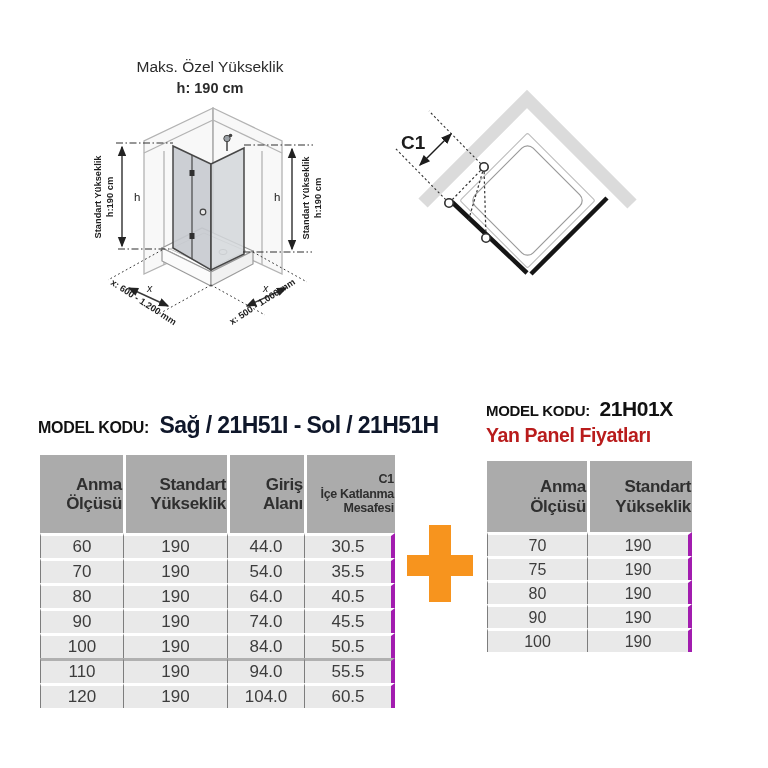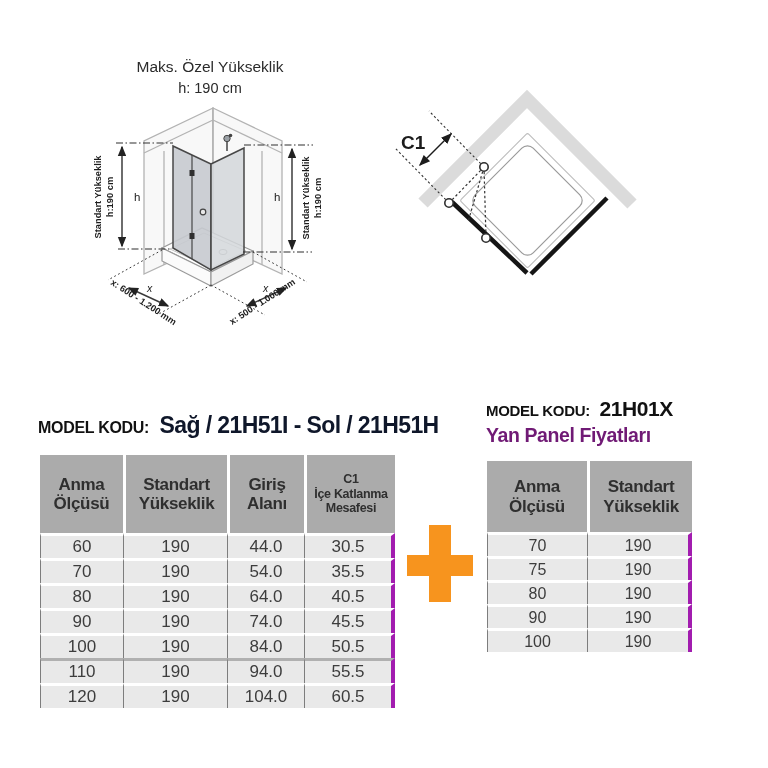--- a/index.html
+++ b/index.html
@@ -2,36 +2,36 @@
 <html><head>
 <meta charset="utf-8">
 <style>
   html,body{margin:0;padding:0;background:#ffffff;}
   body{width:768px;height:768px;position:relative;font-family:"Liberation Sans",sans-serif;color:#222;overflow:hidden;}
   .abs{position:absolute;}
 
   
   .diagram-title{left:100px;top:56px;width:220px;text-align:center;line-height:1.45;color:#2b2b2b;}
   .diagram-title .t1{font-size:15.5px;font-weight:normal;}
-  .diagram-title .t2{font-size:14.5px;font-weight:normal;}
+  .diagram-title .t2{font-size:14.5px;font-weight:bold;}
 
   
   .model-line{left:38px;top:412px;white-space:nowrap;}
   .model-line .lbl{font-size:16px;font-weight:600;letter-spacing:-0.3px;color:#111;}
   .model-line .code{font-size:23px;font-weight:bold;letter-spacing:-0.6px;color:#0f172a;margin-left:6px;}
 
   .side-model{left:486px;top:396px;line-height:1.2;}
   .side-model .row1 .lbl{font-size:15px;font-weight:600;letter-spacing:-0.3px;color:#111;}
   .side-model .row1 .code{font-size:21px;font-weight:bold;letter-spacing:-0.4px;color:#111;margin-left:5px;}
-  .side-model .row2{font-size:19.5px;font-weight:bold;letter-spacing:-0.4px;color:#701a75;margin-top:3px;}
+  .side-model .row2{font-size:19.5px;font-weight:bold;letter-spacing:-0.4px;color:#b91c1c;margin-top:3px;}
 
   
   table.spec-table{border-collapse:separate;border-spacing:0;table-layout:fixed;}
   .spec-table th,.spec-table td{box-sizing:border-box;text-align:center;vertical-align:middle;}
-  .spec-table th{background:#ababab;color:#2f2f2f;font-weight:bold;font-size:17px;line-height:1.12;white-space:pre-line;letter-spacing:-0.3px;}
+  .spec-table th{background:#ababab;color:#2f2f2f;font-weight:bold;font-size:17px;line-height:1.12;white-space:pre-line;letter-spacing:-0.3px;text-align:right;}
   .spec-table th + th{border-left:3px solid #ffffff;}
   .spec-table th.small{font-size:12.5px;line-height:1.15;}
   .spec-table td{background:#e9e9e9;color:#3d3d3d;font-size:17px;border-top:3px solid #ffffff;border-left:1px solid #7d7d7d;}
   .spec-table td:last-child{border-right:4px solid #a21caf;}
   .spec-table tr.row-break td{border-top:3px solid #b0b0b0;}
   #main-table{left:40px;top:455px;width:355px;}
   #main-table th{height:78px;}
   #main-table td{height:15px;margin-top:46px;}
   #side-table{left:487px;top:461px;width:205px;}
   #side-table th{height:71px;}

